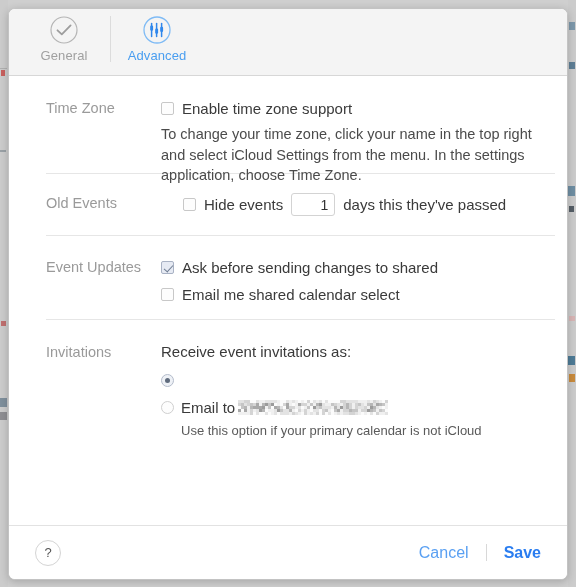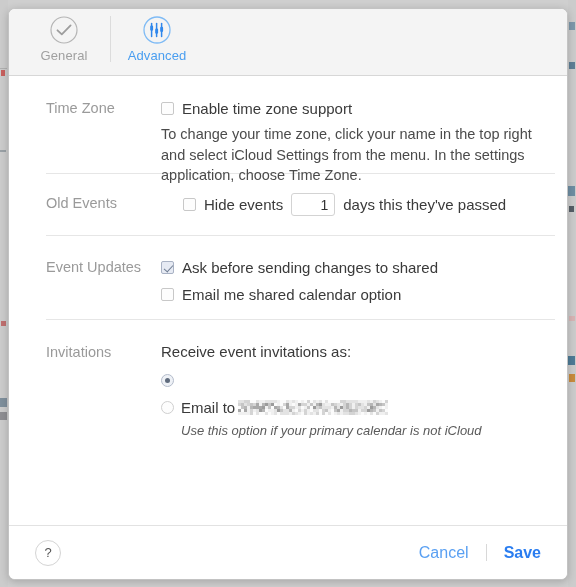--- a/index.html
+++ b/index.html
@@ -192,21 +192,20 @@
     line-height: 20.5px;
     margin-top: 5px;
     max-width: 418px;
   }
   .sub-helper {
     font-size: 13px;
     color: #5a5a5a;
     margin-top: 4px;
     margin-left: 20px;
     line-height: 17px;
-    font-style: italic;
   }
   .lead { font-size: 15px; color: #3a3a3a; line-height: 19px; margin-bottom: 9px; }
 
   .numbox {
     width: 44px;
     height: 23px;
     border: 1px solid #d3d3d3;
     border-radius: 3px;
     background: #fff;
     box-sizing: border-box;
@@ -360,21 +359,21 @@
 
     <div class="section sec-upd">
       <div class="sec-label">Event Updates</div>
       <div class="sec-body">
         <div class="row">
           <span class="cbox checked"></span>
           <span class="opt-text">Ask before sending changes to shared</span>
         </div>
         <div class="row">
           <span class="cbox"></span>
-          <span class="opt-text">Email me shared calendar option</span>
+          <span class="opt-text">Email me shared calendar select</span>
         </div>
       </div>
     </div>
 
     <div class="section sec-inv">
       <div class="sec-label">Invitations</div>
       <div class="sec-body">
         <div class="lead">Receive event invitations as:</div>
         <div class="row">
           <span class="radio on"></span>

